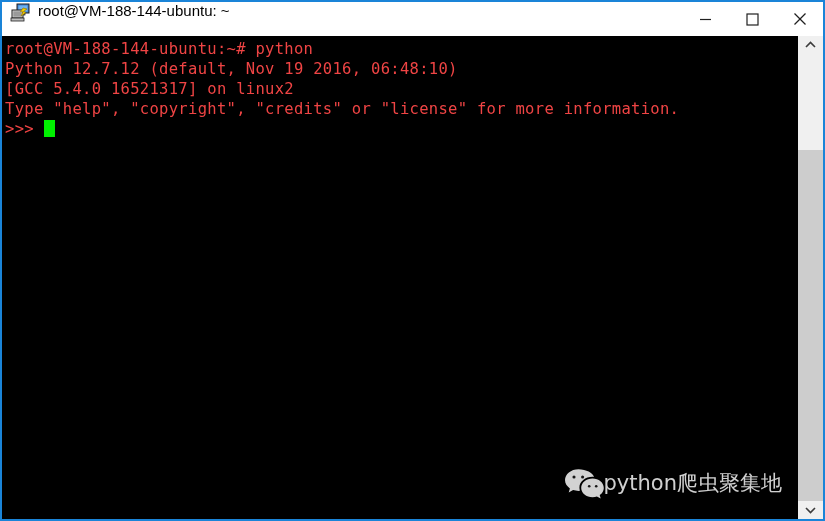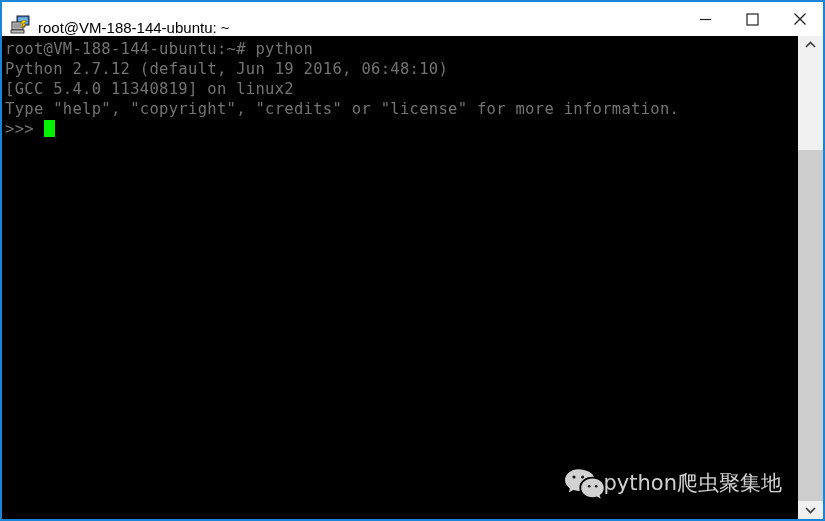--- a/index.html
+++ b/index.html
@@ -27,21 +27,21 @@
     display: flex;
     flex-direction: column;
   }
 
   
   #title-bar {
     height: 34px;
     flex: 0 0 34px;
     background: #ffffff;
     display: flex;
-    align-items: flex-end;
+    align-items: flex-start;
     position: relative;
     user-select: none;
   }
   #title-icon {
     width: 22px;
     height: 22px;
     margin-left: 8px;
     margin-right: 6px;
     flex: 0 0 22px;
     position: relative;
@@ -82,21 +82,21 @@
     flex: 1 1 auto;
     position: relative;
     padding: 3px 0 0 3px;
     background: #000000;
     overflow: hidden;
   }
   .term-line {
     font-family: "DejaVu Sans Mono", "Liberation Mono", monospace;
     font-size: 15.5px;
     line-height: 20px;
-    color: #737373;
+    color: #ef4444;
     white-space: pre;
     letter-spacing: 0.3px;
     height: 20px;
   }
   .term-line.cursor-line {
     position: relative;
   }
   #cursor-block {
     display: inline-block;
     width: 11px;
@@ -195,22 +195,22 @@
           <line x1="12.5" y1="1.5" x2="1.5" y2="12.5" stroke="#202020" stroke-width="1.2"></line>
         </svg>
       </div>
     </div>
   </div>
 
   <div id="terminal-area">
 
     <div id="terminal-screen">
       <div class="term-line">root@VM-188-144-ubuntu:~# python</div>
-      <div class="term-line">Python 2.7.12 (default, Jun 19 2016, 06:48:10)</div>
-      <div class="term-line">[GCC 5.4.0 11340819] on linux2</div>
+      <div class="term-line">Python 12.7.12 (default, Nov 19 2016, 06:48:10)</div>
+      <div class="term-line">[GCC 5.4.0 16521317] on linux2</div>
       <div class="term-line">Type "help", "copyright", "credits" or "license" for more information.</div>
       <div class="term-line cursor-line"><span>&gt;&gt;&gt; </span><span id="cursor-block"></span></div>
 
       <div id="watermark">
         <svg id="wechat-icon" viewBox="0 0 40 32">
 
           <path d="M14.5 2.2 C6.9 2.2 1 7.2 1 13.1 c0 3.3 1.9 6.3 4.9 8.3 l-1.2 4 4.4 -2.3 c1.7 0.5 3.5 0.8 5.4 0.8 c0.5 0 1 0 1.5 -0.1 c-0.4 -1.1 -0.6 -2.2 -0.6 -3.4 c0 -5.9 5.9 -10.7 13.2 -10.7 c0.5 0 1 0 1.5 0.1 C28.7 5.9 22.3 2.2 14.5 2.2 Z" fill="#e4e4e4"></path>
           <circle cx="10" cy="10" r="1.55" fill="#1b1b1b"></circle>
           <circle cx="18.6" cy="10" r="1.55" fill="#1b1b1b"></circle>
 

